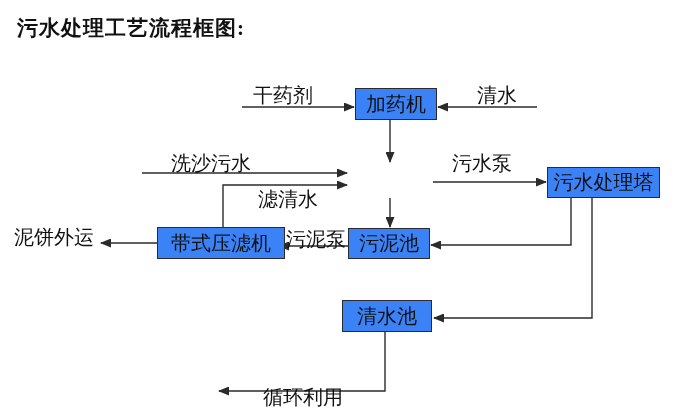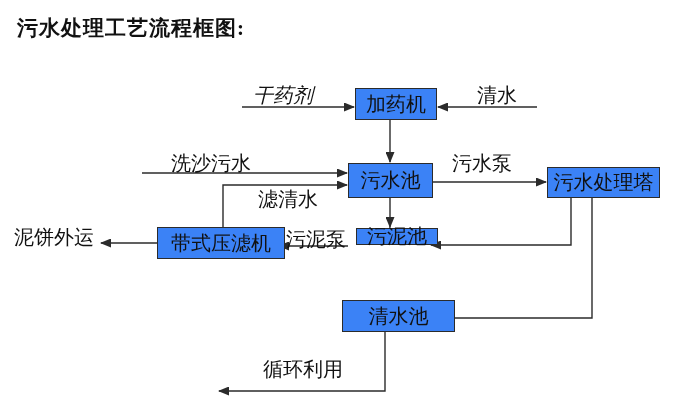--- a/index.html
+++ b/index.html
@@ -53,32 +53,32 @@
   #arrows line, #arrows polyline {
     stroke: #2b2b2b;
     stroke-width: 1.4;
     fill: none;
   }
   
   #node-dosing    { left: 355px; top:  88px; width:  82px; height: 32px; }
   #node-sewage    { left: 348px; top: 163px; width:  85px; height: 35px; }
   #node-tower     { left: 547px; top: 167px; width: 113px; height: 31px; }
   #node-press     { left: 157px; top: 227px; width: 128px; height: 32px; }
-  #node-sludge    { left: 356px; top: 228px; width:  82px; height: 17px; }
-  #node-clean     { left: 342px; top: 300px; width:  113px; height: 32px; }
+  #node-sludge    { left: 348px; top: 228px; width:  82px; height: 31px; }
+  #node-clean     { left: 342px; top: 300px; width:  90px; height: 32px; }
   
-  #lbl-dry       { left: 253px; top:  82px; font-style: italic; }
+  #lbl-dry       { left: 253px; top:  82px; }
   #lbl-cleanin   { left: 477px; top:  82px; }
   #lbl-sandwash  { left: 171px; top: 150px; }
   #lbl-sewpump   { left: 452px; top: 150px; }
   #lbl-filtered  { left: 258px; top: 186px; }
   #lbl-mudcake   { left:  14px; top: 224px; }
   #lbl-sludpump  { left: 286px; top: 226px; }
   #lbl-bottom    { left: 472px; top: 223px; }
-  #lbl-recycle   { left: 263px; top: 356px; }
+  #lbl-recycle   { left: 263px; top: 384px; }
 </style>
 </head>
 <body>
 
 <div id="canvas">
 
   <div class="title">污水处理工艺流程框图:</div>
 
   <svg id="arrows" width="700" height="420" viewBox="0 0 700 420">
     <defs>
@@ -106,21 +106,20 @@
     <polyline points="592,198 592,318 434,318" marker-end="url(#ah)"></polyline>
 
     <line x1="348" y1="246" x2="279" y2="246" marker-end="url(#ah)"></line>
 
     <line x1="157" y1="243" x2="101" y2="243" marker-end="url(#ah)"></line>
 
     <polyline points="385,332 385,391 219,391" marker-end="url(#ah)"></polyline>
   </svg>
 
   <div class="node" id="node-dosing">加药机</div>
-  <div class="node" id="node-sewage">污水池</div>
   <div class="node" id="node-tower">污水处理塔</div>
   <div class="node" id="node-press">带式压滤机</div>
   <div class="node" id="node-sludge">污泥池</div>
   <div class="node" id="node-clean">清水池</div>
 
   <div class="flabel" id="lbl-dry">干药剂</div>
   <div class="flabel" id="lbl-cleanin">清水</div>
   <div class="flabel" id="lbl-sandwash">洗沙污水</div>
   <div class="flabel" id="lbl-sewpump">污水泵</div>
   <div class="flabel" id="lbl-filtered">滤清水</div>

